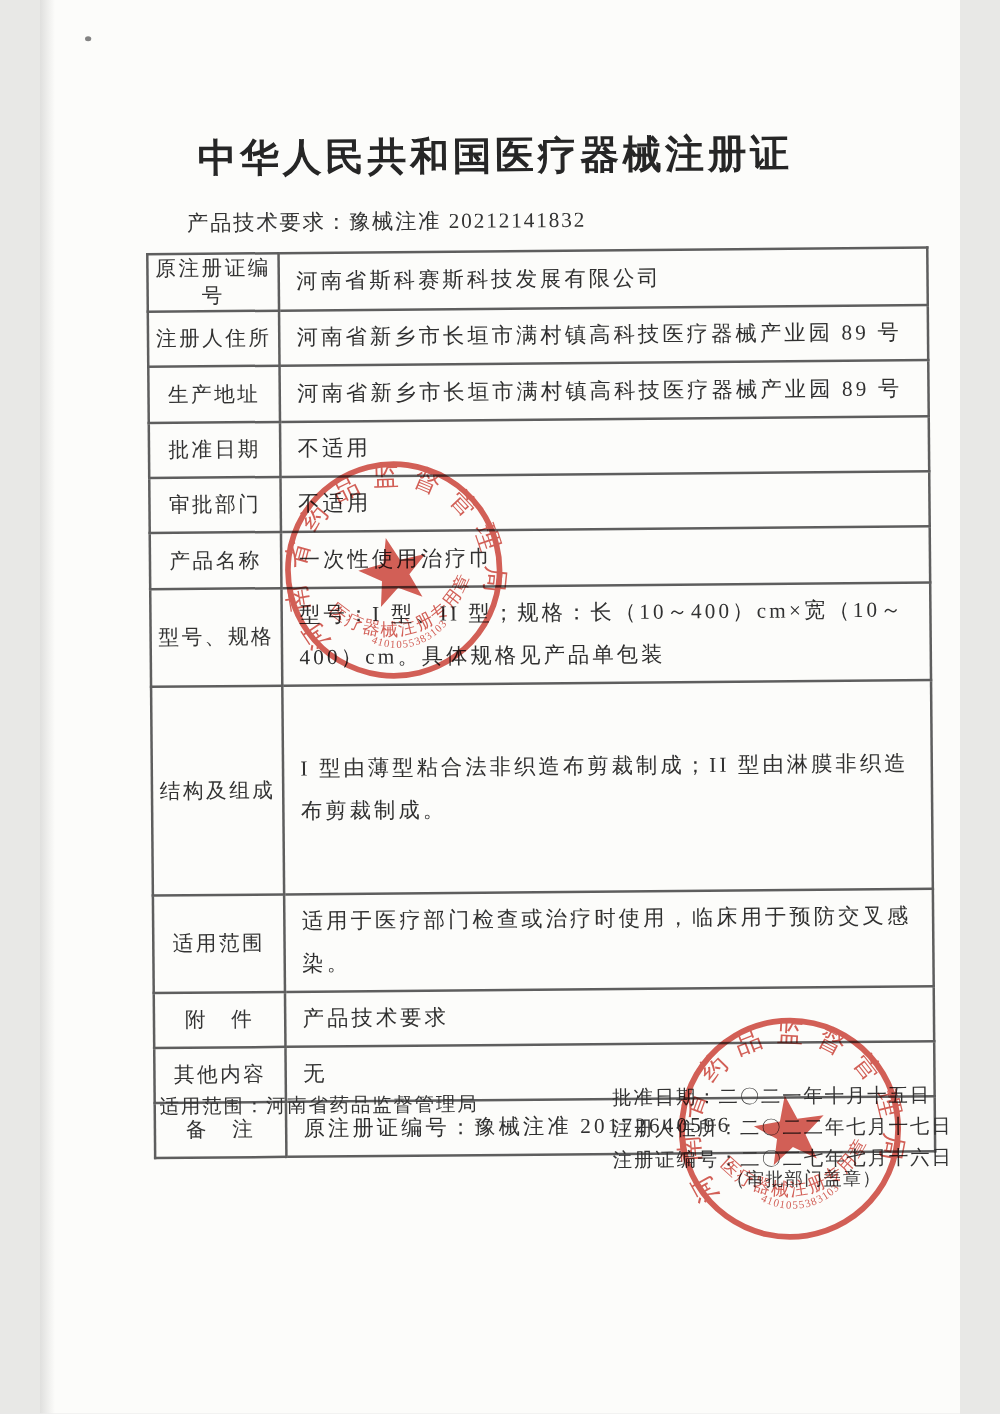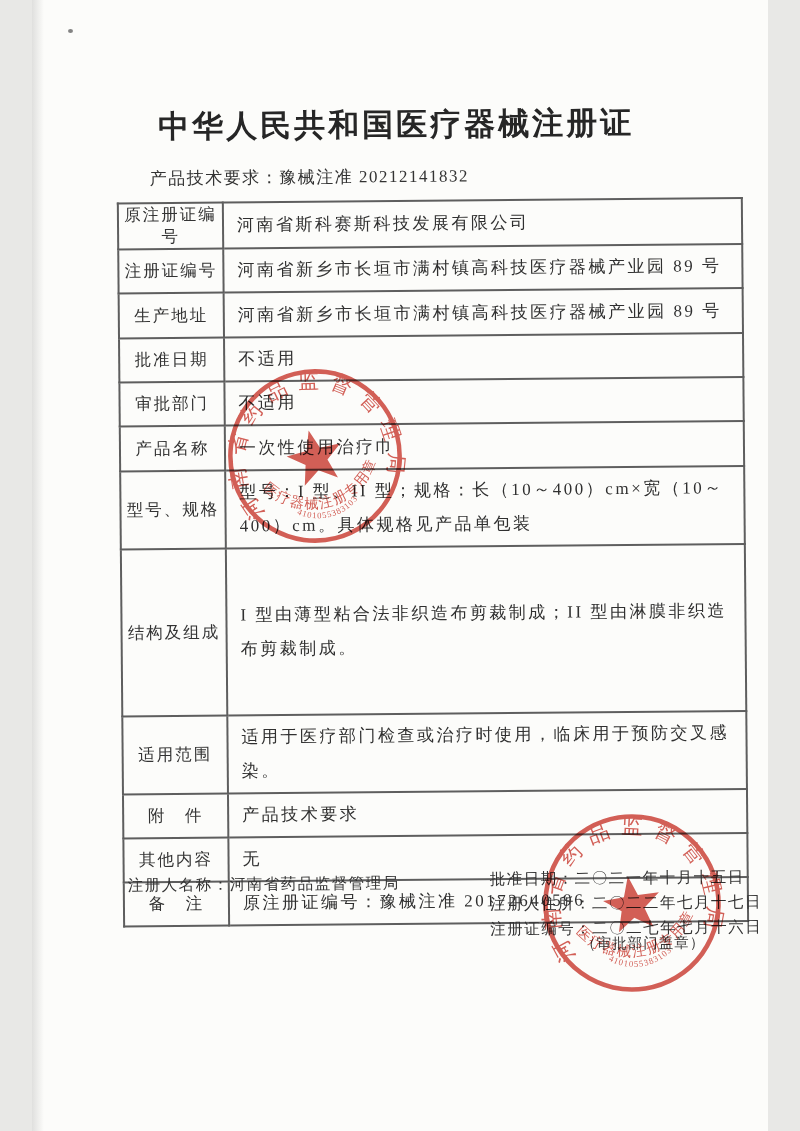--- a/index.html
+++ b/index.html
@@ -63,21 +63,21 @@
 
     <div class="certno"><span>产品技术要求：</span><span>豫械注准 20212141832</span></div>
 
     <table class="cert">
       <tbody>
         <tr class="h44">
           <th>原注册证编号</th>
           <td>河南省斯科赛斯科技发展有限公司</td>
         </tr>
         <tr class="h44">
-          <th>注册证编号</th>
+          <th>注册人住所</th>
           <td>河南省新乡市长垣市满村镇高科技医疗器械产业园 89 号</td>
         </tr>
         <tr class="h45">
           <th>生产地址</th>
           <td>河南省新乡市长垣市满村镇高科技医疗器械产业园 89 号</td>
         </tr>
         <tr class="h44">
           <th>批准日期</th>
           <td>不适用</td>
         </tr>
@@ -109,21 +109,21 @@
           <th>其他内容</th>
           <td>无</td>
         </tr>
         <tr class="h42">
           <th>备　注</th>
           <td>原注册证编号：豫械注准 20172640596</td>
         </tr>
       </tbody>
     </table>
 
-    <div class="dept"><span>注册人名称：</span><span>河南省药品监督管理局</span></div>
+    <div class="dept"><span>适用范围：</span><span>河南省药品监督管理局</span></div>
 
     <div class="dates">
       <div class="dline"><span>批准日期：</span><span>二〇二一年十月十五日</span></div>
       <div class="dline"><span>注册人住所：</span><span>二〇二二年七月十七日</span></div>
       <div class="dline"><span>注册证编号：</span><span>二〇二七年七月十六日</span></div>
     </div>
 
     <div class="seal-note">（审批部门盖章）</div>
   </div>
 

